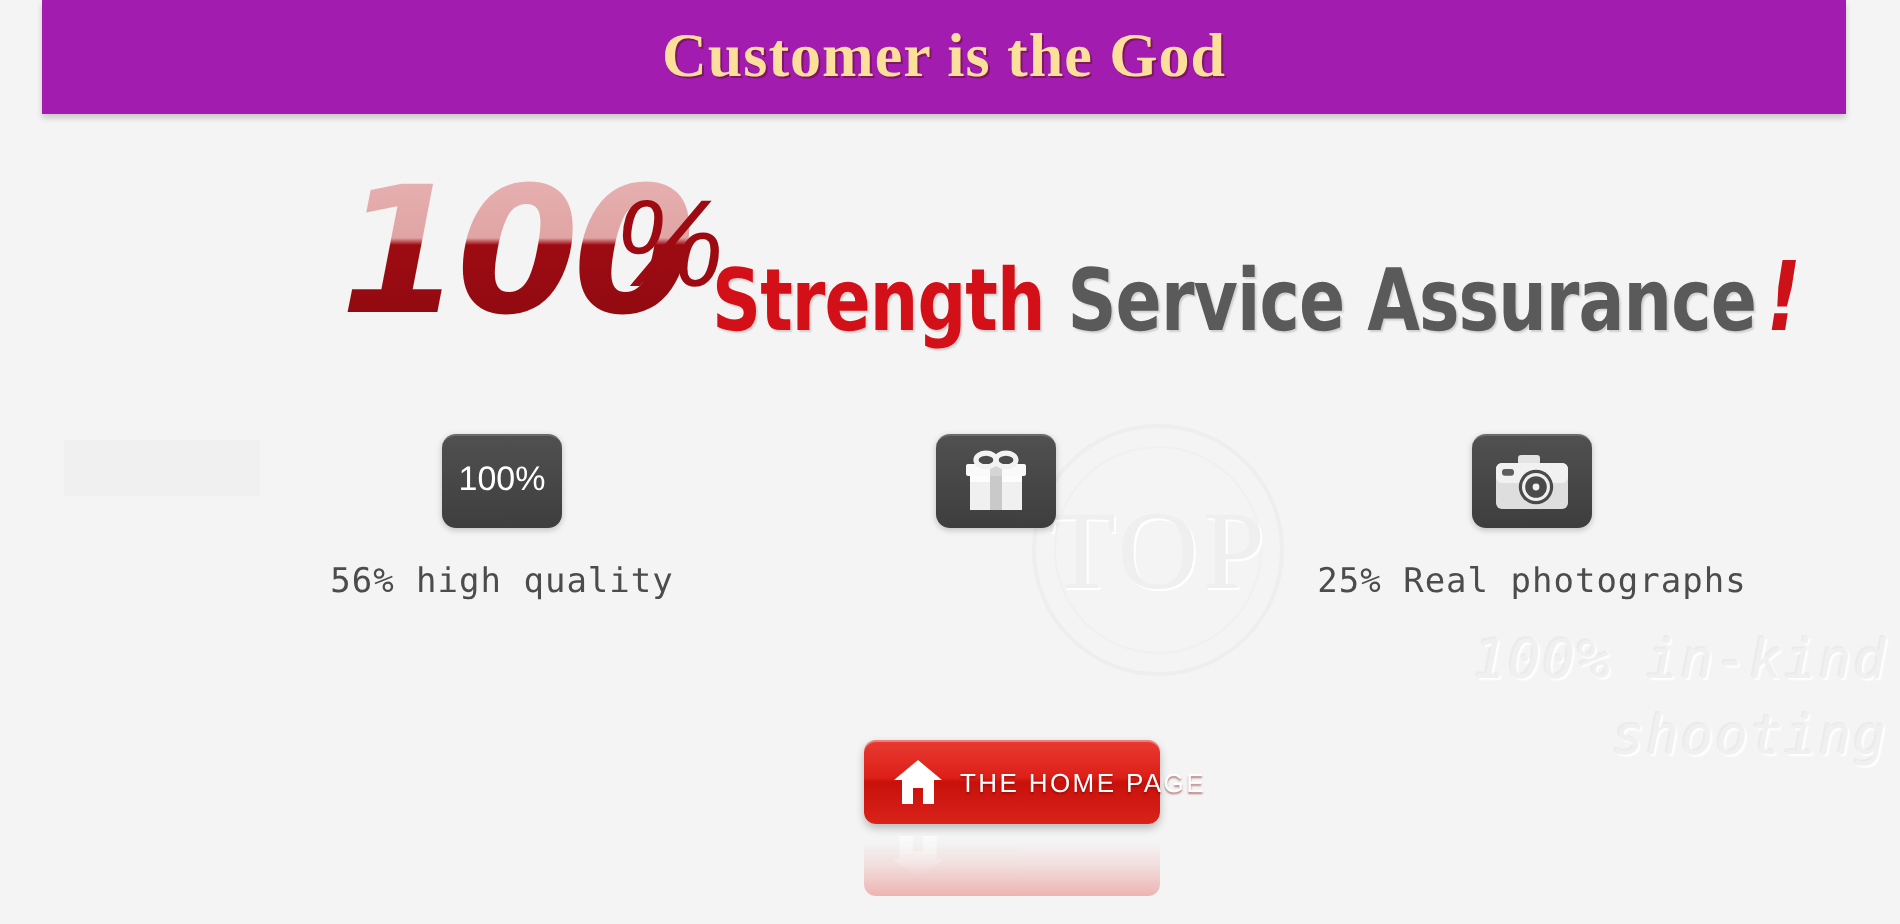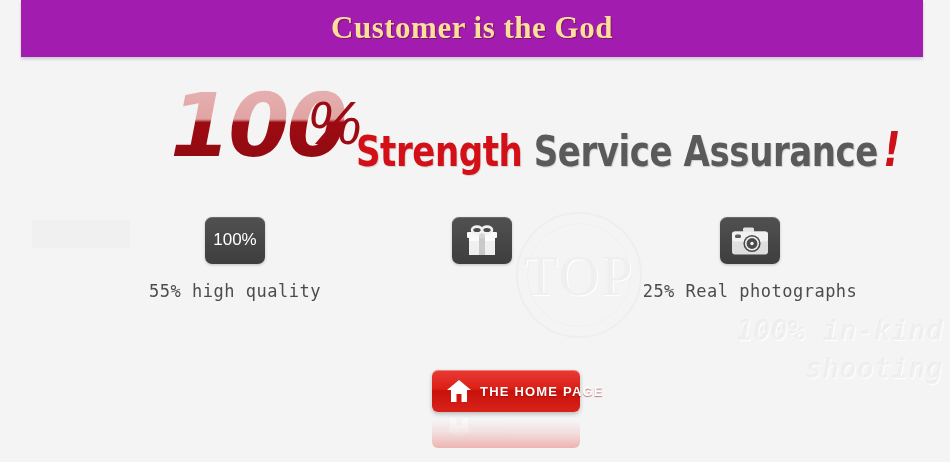--- a/index.html
+++ b/index.html
@@ -172,21 +172,21 @@
   .strengthline .bang {
     color: #cc1118;
     font-style: italic;
     font-size: 48px;
     padding-left: 6px;
   }
 
   
   .features {
     position: absolute;
-    left: 0px;
+    left: 16px;
     top: 214px;
     width: 754px;
     height: 95px;
   }
   .feature {
     position: absolute;
     top: 0;
     text-align: center;
   }
   .feature-1 { left: 135px; width: 200px; }
@@ -250,21 +250,21 @@
   .home-icon {
     margin-left: 14px;
     width: 26px;
     height: 24px;
     flex: 0 0 auto;
   }
   .home-text {
     margin-left: 8px;
     font-family: "Liberation Sans", sans-serif;
     font-size: 13px;
-    font-weight: bold;
+    font-weight: normal;
     letter-spacing: 1.2px;
     color: #ffffff;
     text-shadow: 0 1px 1px rgba(120,0,0,0.5);
     white-space: nowrap;
   }
   .home-reflection {
     position: relative;
     width: 148px;
     height: 34px;
     margin-top: 2px;
@@ -307,21 +307,21 @@
       <span class="red">Strength</span><span class="gray"> Service Assurance</span><span class="bang">!</span>
     </div>
   </div>
 
   <div class="features">
 
     <div class="feature feature-1">
       <div class="icon-box">
         <div class="box-text">100%</div>
       </div>
-      <div class="feature-label">55% high quality</div>
+      <div class="feature-label">56% high quality</div>
     </div>
 
     <div class="feature feature-2">
       <div class="icon-box">
         <svg class="icon-svg" width="34" height="32" viewBox="0 0 34 32">
           <rect x="4" y="11" width="26" height="19" fill="#f0f0f0"></rect>
           <rect x="4" y="11" width="26" height="5" fill="#fdfdfd"></rect>
           <rect x="14" y="11" width="6" height="19" fill="#c9c9c9"></rect>
           <rect x="2" y="7" width="30" height="6" rx="1" fill="#fafafa"></rect>
           <rect x="14" y="7" width="6" height="6" fill="#d5d5d5"></rect>

